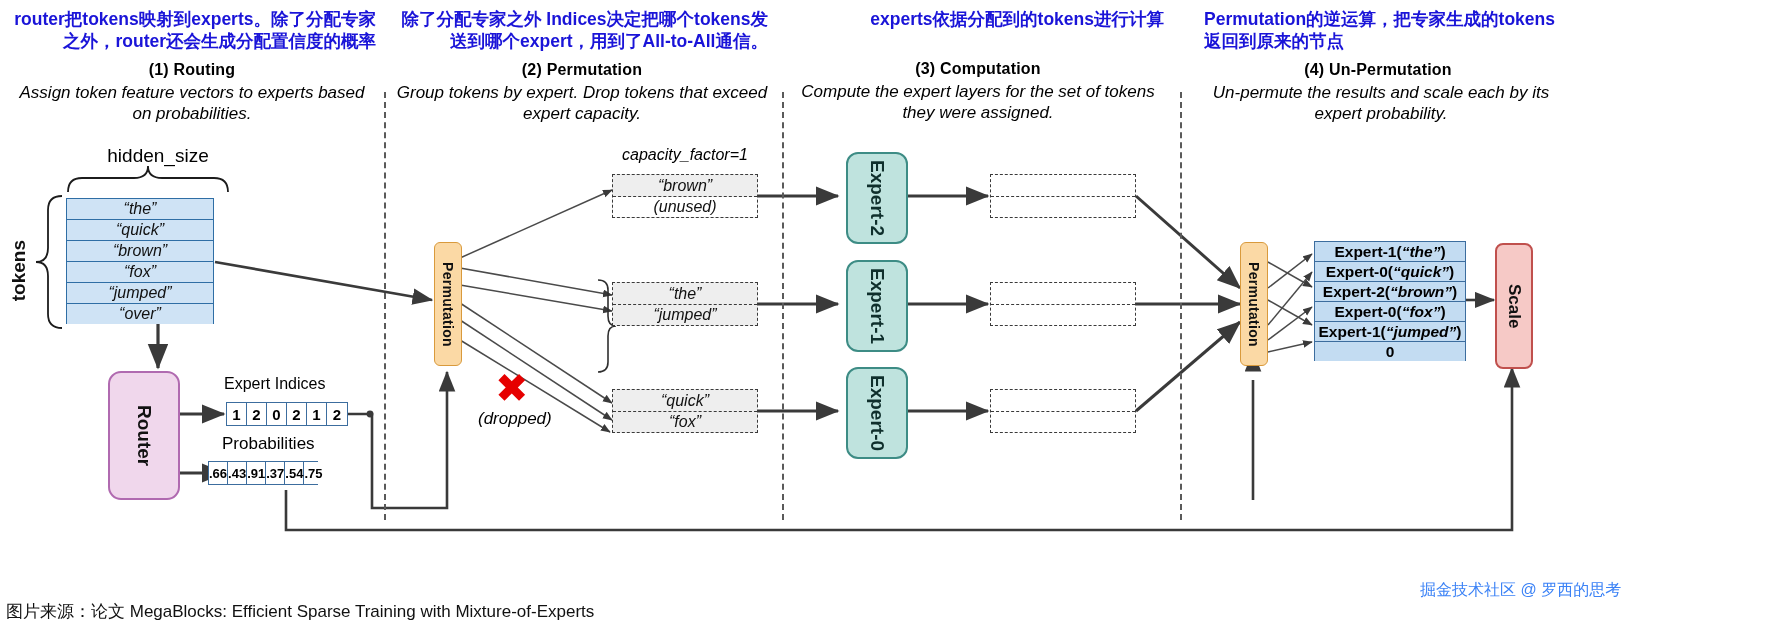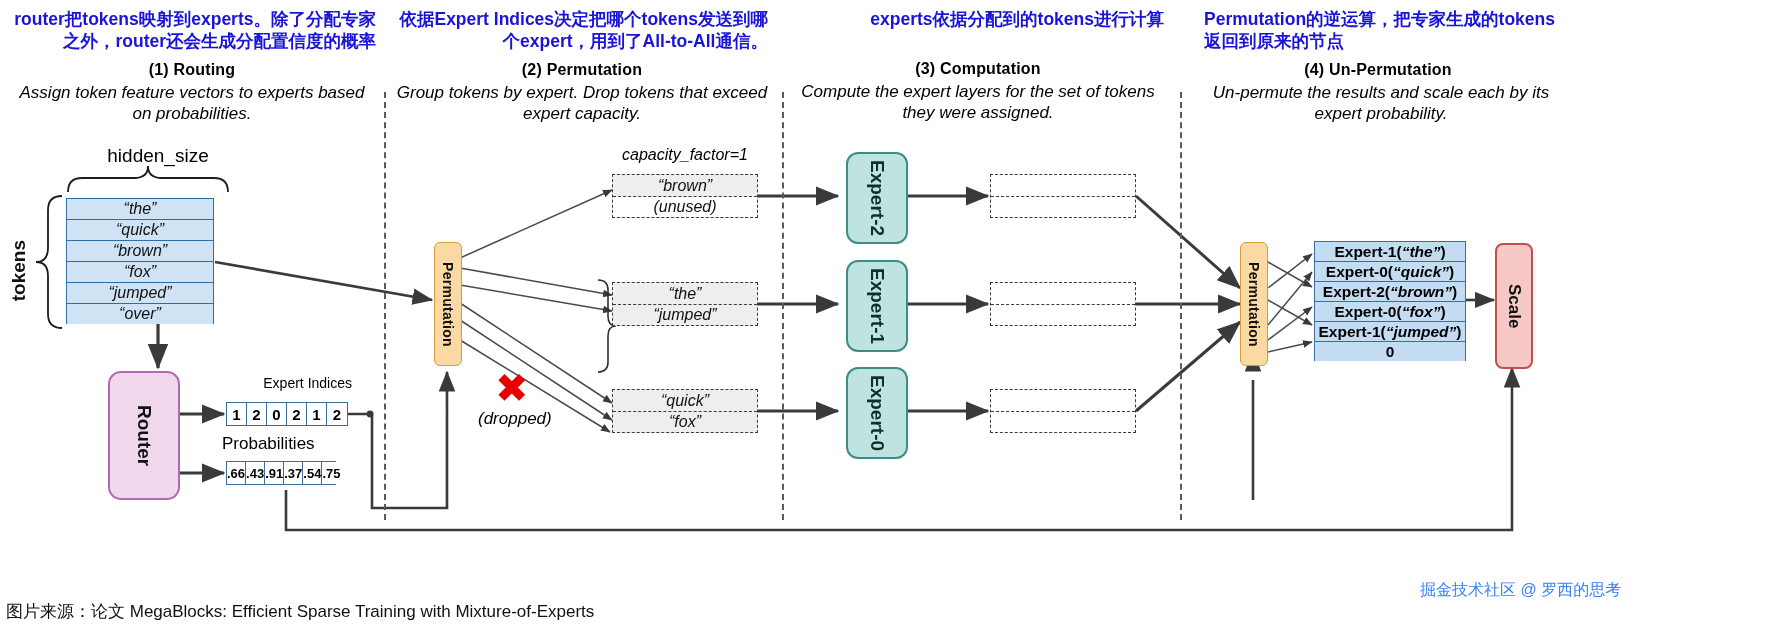--- a/index.html
+++ b/index.html
@@ -124,21 +124,21 @@
 <div class="vsep" style="left:782px;top:92px;height:428px;"></div>
 <div class="vsep" style="left:1180px;top:92px;height:428px;"></div>
 
 <div class="abs" style="left:8px;top:8px;width:368px;">
   <div class="cn">router把tokens映射到experts。除了分配专家之外，router还会生成分配置信度的概率</div>
   <div class="stage-title" style="margin-top:8px;">(1) Routing</div>
   <div class="stage-sub" style="margin-top:4px;">Assign token feature vectors to experts based on probabilities.</div>
 </div>
 
 <div class="abs" style="left:396px;top:8px;width:372px;">
-  <div class="cn">依据Expert Indices决定把哪个tokens发送到哪个expert，用到了All-to-All通信。</div>
+  <div class="cn">除了分配专家之外 Indices决定把哪个tokens发送到哪个expert，用到了All-to-All通信。</div>
   <div class="stage-title" style="margin-top:8px;">(2) Permutation</div>
   <div class="stage-sub" style="margin-top:4px;">Group tokens by expert. Drop tokens that exceed expert capacity.</div>
 </div>
 
 <div class="abs" style="left:792px;top:8px;width:372px;">
   <div class="cn">experts依据分配到的tokens进行计算</div>
   <div class="stage-title" style="margin-top:30px;">(3) Computation</div>
   <div class="stage-sub" style="margin-top:4px;">Compute the expert layers for the set of tokens they were assigned.</div>
 </div>
 
@@ -158,32 +158,32 @@
   <div class="tokbox" style="height:21px;border:none;border-bottom:1.3px solid #2f6ea5;">“brown”</div>
   <div class="tokbox" style="height:21px;border:none;border-bottom:1.3px solid #2f6ea5;">“fox”</div>
   <div class="tokbox" style="height:21px;border:none;border-bottom:1.3px solid #2f6ea5;">“jumped”</div>
   <div class="tokbox" style="height:20px;border:none;">“over”</div>
 </div>
 
 <div class="router" style="left:108px;top:371px;width:68px;height:125px;">
   <span class="vtext">Router</span>
 </div>
 
-<div class="abs" style="left:224px;top:375px;width:128px;text-align:right;font-size:14px;">Expert Indices</div>
+<div class="abs" style="left:224px;top:375px;width:128px;text-align:left;font-size:16px;">Expert Indices</div>
 <div class="cellrow" style="left:226px;top:402px;width:122px;height:24px;">
   <div class="cell" style="width:20.3px;">1</div>
   <div class="cell" style="width:20.3px;">2</div>
   <div class="cell" style="width:20.3px;">0</div>
   <div class="cell" style="width:20.3px;">2</div>
   <div class="cell" style="width:20.3px;">1</div>
   <div class="cell" style="width:20.3px;">2</div>
 </div>
 
 <div class="abs" style="left:222px;top:434px;width:130px;text-align:left;font-size:17px;">Probabilities</div>
-<div class="cellrow" style="left:226px;top:461px;width:110px;height:24px;">
+<div class="cellrow" style="left:208px;top:461px;width:110px;height:24px;">
   <div class="cell" style="width:20.3px;font-size:13px;">.66</div>
   <div class="cell" style="width:20.3px;font-size:13px;">.43</div>
   <div class="cell" style="width:20.3px;font-size:13px;">.91</div>
   <div class="cell" style="width:20.3px;font-size:13px;">.37</div>
   <div class="cell" style="width:20.3px;font-size:13px;">.54</div>
   <div class="cell" style="width:20.3px;font-size:13px;">.75</div>
 </div>
 
 <div class="permbar" style="left:434px;top:242px;width:26px;height:122px;">
   <span class="vtext">Permutation</span>

